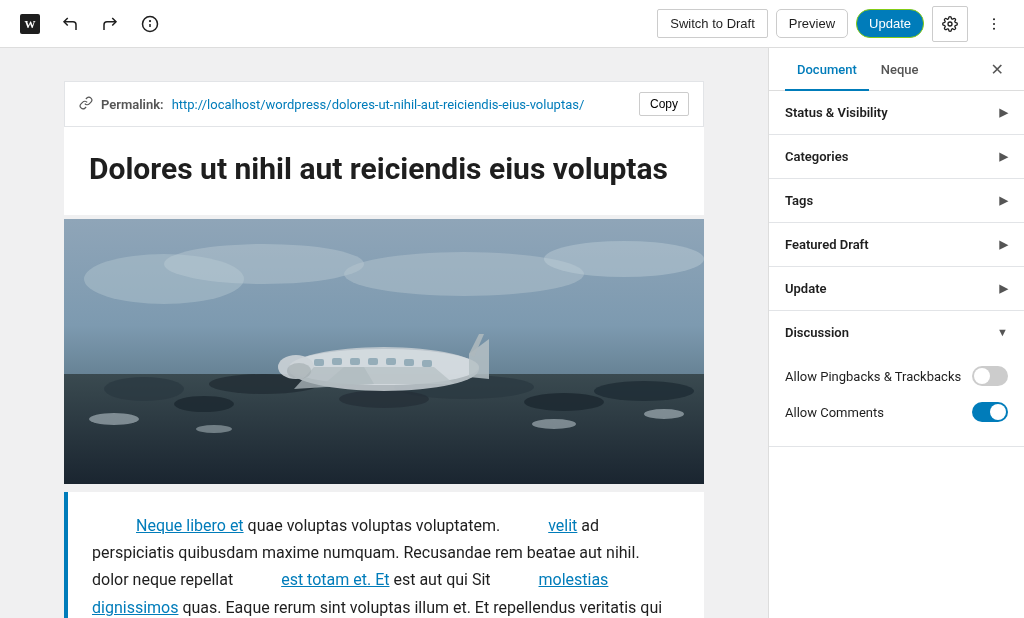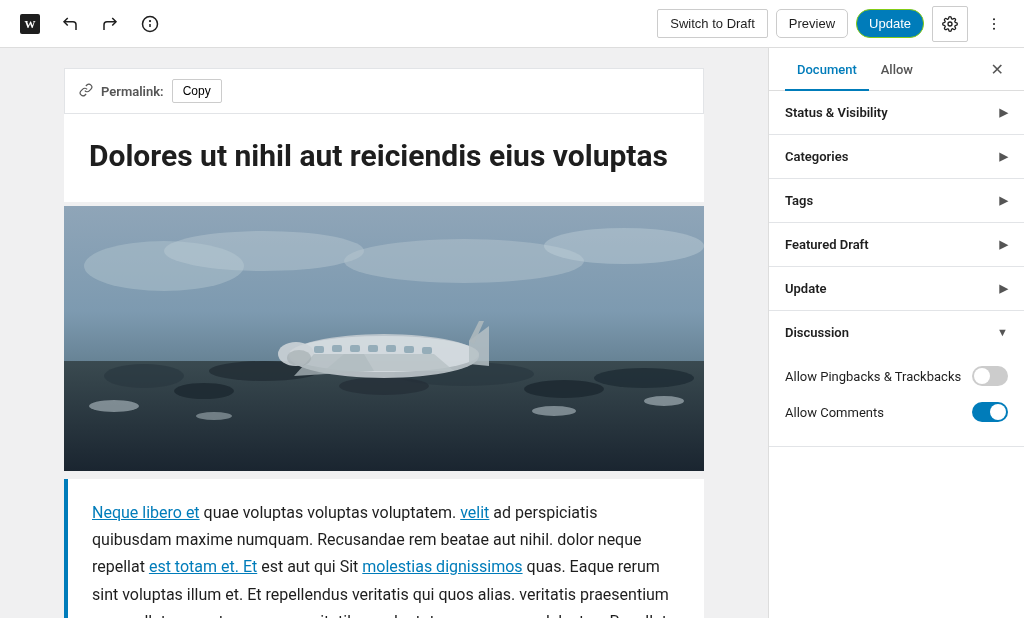--- a/index.html
+++ b/index.html
@@ -105,21 +105,21 @@
       display: flex;
       flex: 1;
       overflow: hidden;
     }
 
     
     .editor-area {
       flex: 1;
       overflow-y: auto;
       background: #f0f0f1;
-      padding: 20px;
+      padding: 33px;
       display: flex;
       flex-direction: column;
       align-items: center;
     }
 
     .editor-content {
       width: 100%;
       max-width: 640px;
       display: flex;
       flex-direction: column;
@@ -195,20 +195,21 @@
     .paragraph-block {
       background: #fff;
       padding: 20px 24px;
       font-size: 16px;
       line-height: 1.7;
       color: #1e1e1e;
       border-left: 4px solid #007cba;
     }
     .paragraph-block a {
       color: #007cba;
+      margin-left: 44px;
     }
 
     
     .right-panel {
       width: 256px;
       background: #fff;
       border-left: 1px solid #ddd;
       display: flex;
       flex-direction: column;
       flex-shrink: 0;
@@ -366,20 +367,21 @@
     <div class="editor-content">
 
       <div class="permalink-bar">
         <span class="link-icon">
           <svg width="14" height="14" viewBox="0 0 24 24" fill="none" stroke="#555" stroke-width="2">
             <path d="M10 13a5 5 0 0 0 7.54.54l3-3a5 5 0 0 0-7.07-7.07l-1.72 1.71"></path>
             <path d="M14 11a5 5 0 0 0-7.54-.54l-3 3a5 5 0 0 0 7.07 7.07l1.71-1.71"></path>
           </svg>
         </span>
         <span class="permalink-label">Permalink:</span>
+        <a class="permalink-url" href="#">http://localhost/wordpress/dolores-ut-nihil-aut-reiciendis-eius-voluptas/</a>
         <button class="btn-copy">Copy</button>
       </div>
 
       <div class="title-block">
         <div class="post-title" contenteditable="true" style="">Dolores ut nihil aut reiciendis eius voluptas</div>
       </div>
 
       <div class="image-block">
         <svg class="image-svg" viewBox="0 0 640 265" xmlns="http://www.w3.org/2000/svg">
           <defs>
@@ -446,21 +448,21 @@
 
       <div class="paragraph-block" id="para-block"><a href="#">Neque libero et</a> quae voluptas voluptas voluptatem. <a href="#">velit</a> ad perspiciatis quibusdam maxime numquam. Recusandae rem beatae aut nihil. dolor neque repellat <a href="#">est totam et. Et</a> est aut qui Sit <a href="#">molestias dignissimos</a> quas. Eaque rerum sint voluptas illum et. Et repellendus veritatis qui quos alias. veritatis praesentium <a href="#">ea</a> repellat quo aut. esse necessitatibus voluptate eaque rerum delectus. Repellat  reprehenderit dignissimos veritatis qui hic.</div>
 
     </div>
   </div>
 
   <div class="right-panel">
 
     <div class="panel-tabs">
       <div class="panel-tab active">Document</div>
-      <div class="panel-tab">Allow</div>
+      <div class="panel-tab">Neque</div>
       <button class="panel-close">
         <span>✕</span>
       </button>
     </div>
 
     <div class="panel-section">
       <div class="panel-section-header">
         <span>Status &amp; Visibility</span>
         <span class="panel-section-arrow">▶</span>
       </div>

